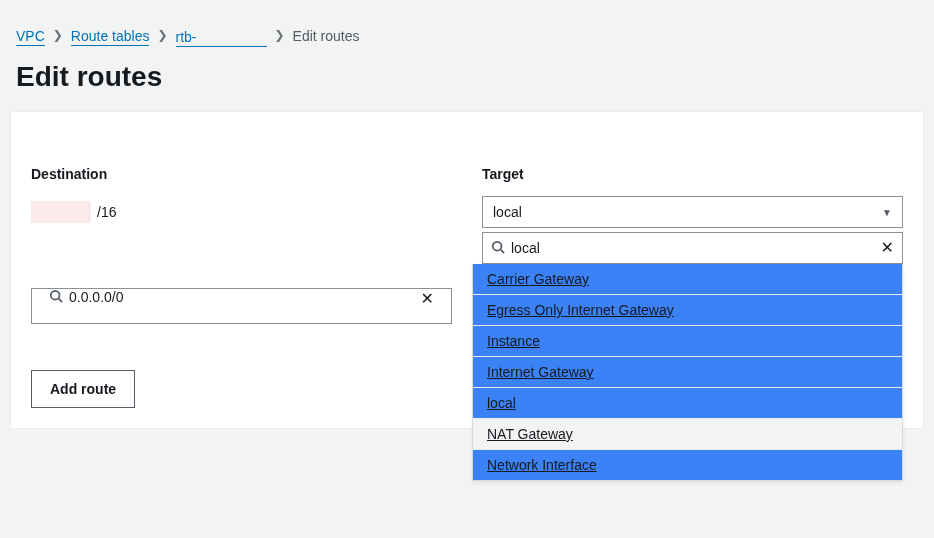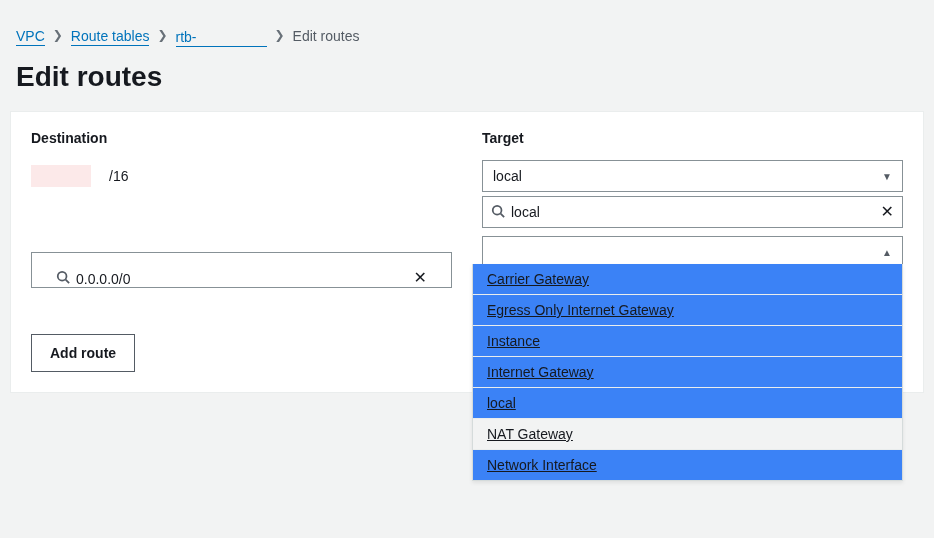--- a/index.html
+++ b/index.html
@@ -50,30 +50,31 @@
     padding: 18px 20px 20px 20px;
     position: relative;
   }
   .cols {
     display: flex;
     gap: 30px;
   }
   .col {
     flex: 1;
     min-width: 0;
+    margin-top: 36px;
   }
   .col-header {
     font-weight: 700;
     font-size: 14px;
     margin-bottom: 14px;
   }
   .cidr-row {
     display: flex;
     align-items: center;
-    gap: 18px;
+    gap: 6px;
     margin-bottom: 60px;
     height: 32px;
   }
   .redact-box {
     background: #fce9e9;
     width: 60px;
     height: 22px;
   }
   .select-like {
     border: 1px solid #879196;
@@ -117,22 +118,22 @@
     font-size: 16px;
     cursor: pointer;
     font-weight: 400;
     line-height: 1;
   }
   .dest-search {
     border: 1px solid #879196;
     background: #fff;
     height: 36px;
     display: flex;
-    align-items: flex-end;
-    padding: 0 24px;
+    align-items: flex-start;
+    padding: 0 17px;
     gap: 6px;
   }
   .dest-search .mag { color: #545b64; }
   .dest-search input {
     border: none;
     outline: none;
     flex: 1;
     font-size: 14px;
     font-family: inherit;
     color: #16191f;

